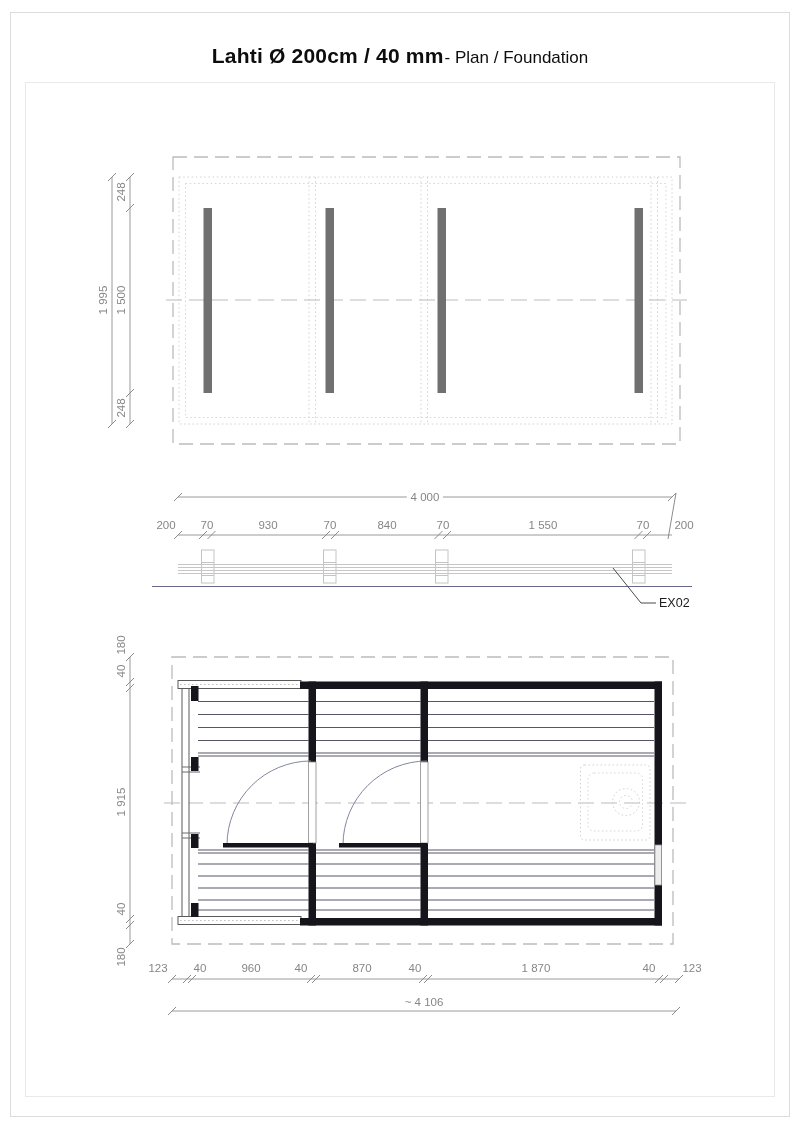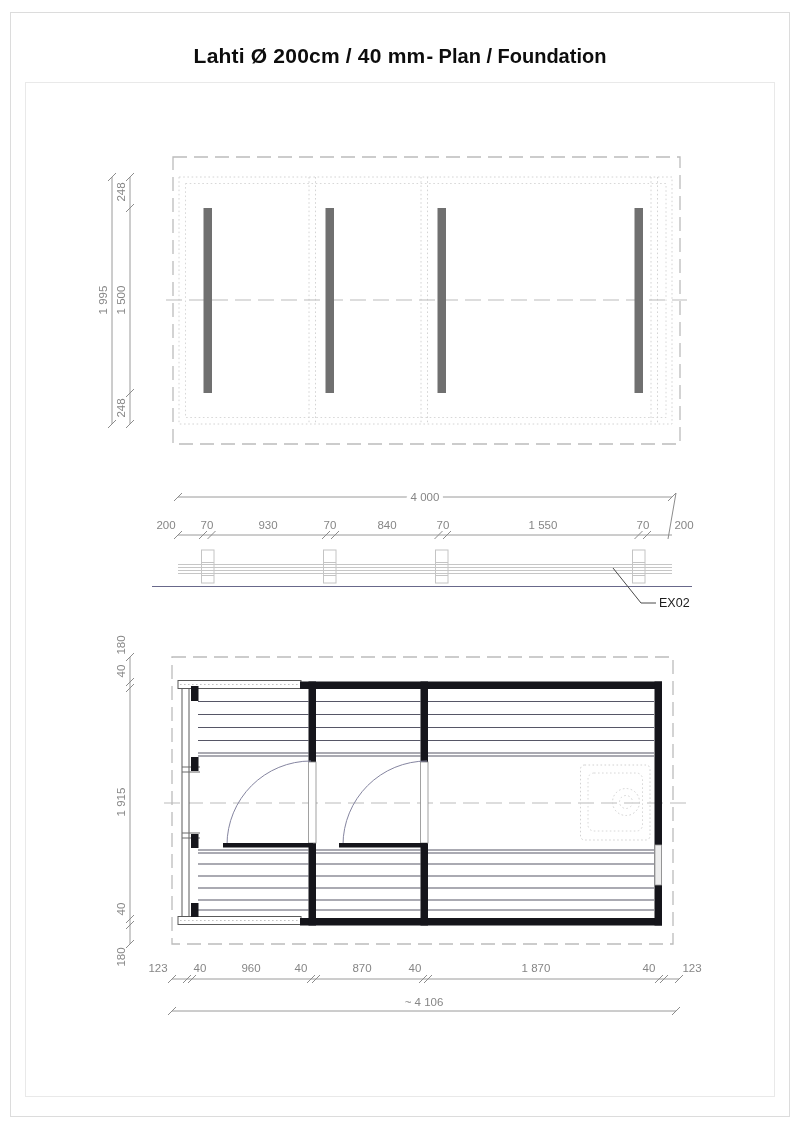--- a/index.html
+++ b/index.html
@@ -5,21 +5,21 @@
   html,body{margin:0;padding:0;background:#ffffff;}
   .page{position:relative;width:800px;height:1131px;background:#ffffff;overflow:hidden;
         font-family:"Liberation Sans", sans-serif;}
   .outer-border{position:absolute;left:10px;top:12px;width:778px;height:1103px;
         border:1px solid #dcdcdc;}
   .content-frame{position:absolute;left:25px;top:82px;width:748px;height:1013px;
         border:1px solid #e9e9e9;}
   .title-row{position:absolute;top:44px;left:0;width:100%;text-align:center;color:#0d0d0d;
         white-space:nowrap;}
   .title-main{font-size:21px;font-weight:700;letter-spacing:0.2px;}
-  .title-sub{font-size:20px;font-weight:700;margin-left:1px;}
+  .title-sub{font-size:17px;font-weight:400;margin-left:1px;}
   svg.draw{position:absolute;left:0;top:0;}
   svg text{font-family:"Liberation Sans", sans-serif;font-size:11.5px;fill:#868686;}
   svg text.callout{font-size:12.5px;fill:#1c1c1c;}
   svg text.halo{paint-order:stroke;stroke:#ffffff;stroke-width:8px;}
   .vlabel{dominant-baseline:central;}
 </style>
 </head>
 <body>
 
 <div class="page">

